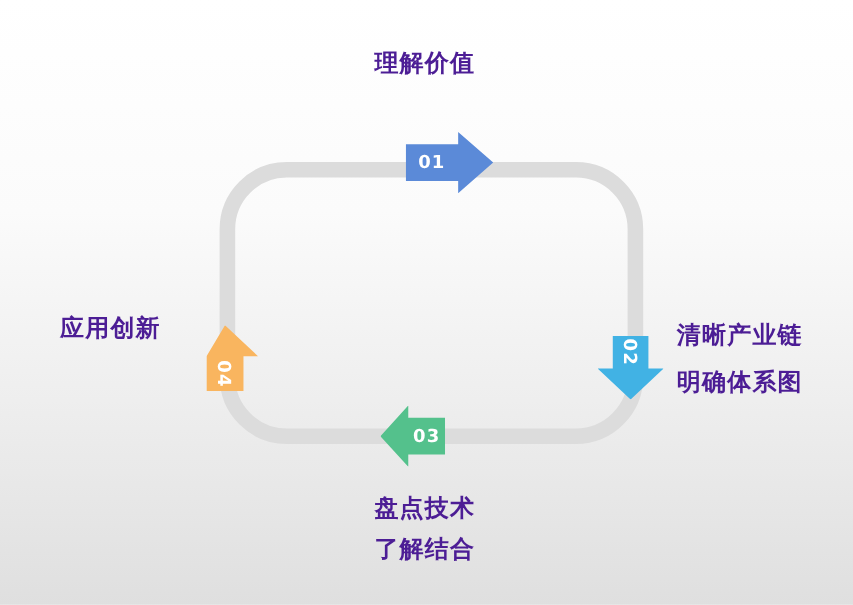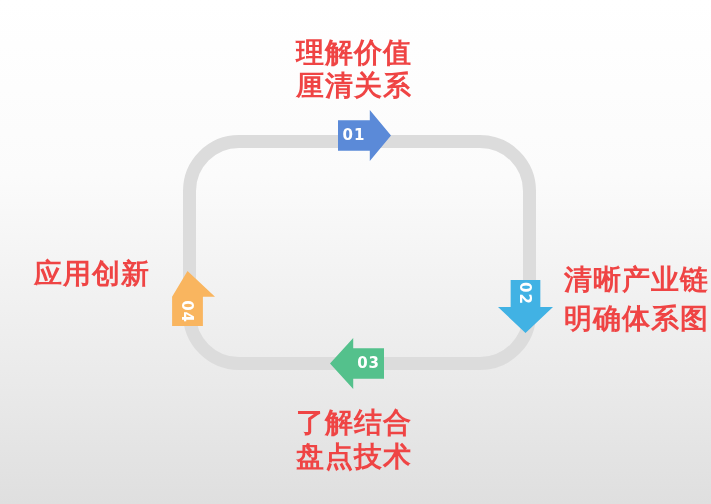--- a/index.html
+++ b/index.html
@@ -8,72 +8,71 @@
     background:linear-gradient(180deg,#ffffff 0%,#fbfbfb 35%,#e9e9e9 78%,#dfdfdf 100%);
     font-family:"DejaVu Sans","Liberation Sans",sans-serif;
   }
   .canvas{position:absolute;inset:0;}
   .track{
     position:absolute;left:183px;top:135px;width:353px;height:235px;
     box-sizing:border-box;border:13px solid #dcdcdc;border-radius:56px;
     background:transparent;
   }
   .step-label{
-    position:absolute;font-weight:bold;font-size:28px;color:#ef4444;
+    position:absolute;font-weight:bold;font-size:20px;color:#4c1d95;
     letter-spacing:1px;white-space:nowrap;
   }
   .step-label div{white-space:nowrap;}
   .label-top{left:254px;top:36px;width:200px;text-align:center;line-height:33px;}
   .label-right{left:564px;top:260px;width:150px;text-align:left;line-height:39px;}
   .label-bottom{left:254px;top:406px;width:200px;text-align:center;line-height:34px;}
   .label-left{left:22px;top:256px;width:140px;text-align:center;line-height:35px;}
   .arrow{position:absolute;}
   .arrow .num{
     position:absolute;display:flex;align-items:center;justify-content:center;
     color:#ffffff;font-weight:bold;font-size:15px;letter-spacing:1px;
   }
   .arrow-right{left:338px;top:110px;width:53px;height:51px;
-    clip-path:polygon(0 20%,60% 20%,60% 0,100% 50%,60% 100%,60% 80%,0 80%);}
+    clip-path:polygon(0 20%,60% 20%,60% 0,100% 50%,60% 100%,60% 80%,0 80%);padding-left:20px;}
   .arrow-right .num{left:0;top:20%;width:60%;height:60%;}
   .arrow-down{left:498px;top:280px;width:55px;height:53px;
     clip-path:polygon(23% 0,77% 0,77% 51%,100% 51%,50% 100%,0 51%,23% 51%);}
   .arrow-down .num{left:0;top:0;width:100%;height:51%;transform:rotate(90deg);}
-  .arrow-left{left:330px;top:338px;width:54px;height:51px;
+  .arrow-left{left:317px;top:338px;width:54px;height:51px;
     clip-path:polygon(100% 20%,43% 20%,43% 0,0 50%,43% 100%,43% 80%,100% 80%);}
   .arrow-left .num{left:43%;top:20%;width:57%;height:60%;}
   .arrow-up{left:160px;top:271px;width:55px;height:55px;
     clip-path:polygon(50% 0,100% 47%,78% 47%,78% 100%,22% 100%,22% 47%);}
   .arrow-up .num{left:0;top:47%;width:100%;height:53%;transform:rotate(90deg);}
 </style>
 </head>
 <body>
 
 <div class="canvas">
 
   <div class="track" style="border-color: rgb(220, 220, 220);"></div>
 
   <div class="step-label label-top">
     <div>理解价值</div>
-    <div>厘清关系</div>
   </div>
   <div class="arrow arrow-right" style="background-color: rgb(91, 138, 216);">
     <span class="num">01</span>
   </div>
 
   <div class="step-label label-right">
     <div>清晰产业链</div>
     <div>明确体系图</div>
   </div>
   <div class="arrow arrow-down" style="background-color: rgb(65, 178, 228);">
     <span class="num">02</span>
   </div>
 
   <div class="step-label label-bottom">
+    <div>盘点技术</div>
     <div>了解结合</div>
-    <div>盘点技术</div>
   </div>
   <div class="arrow arrow-left" style="background-color: rgb(84, 193, 140);">
     <span class="num">03</span>
   </div>
 
   <div class="step-label label-left">
     <div>应用创新</div>
   </div>
   <div class="arrow arrow-up" style="background-color: rgb(249, 181, 95);">
     <span class="num">04</span>

